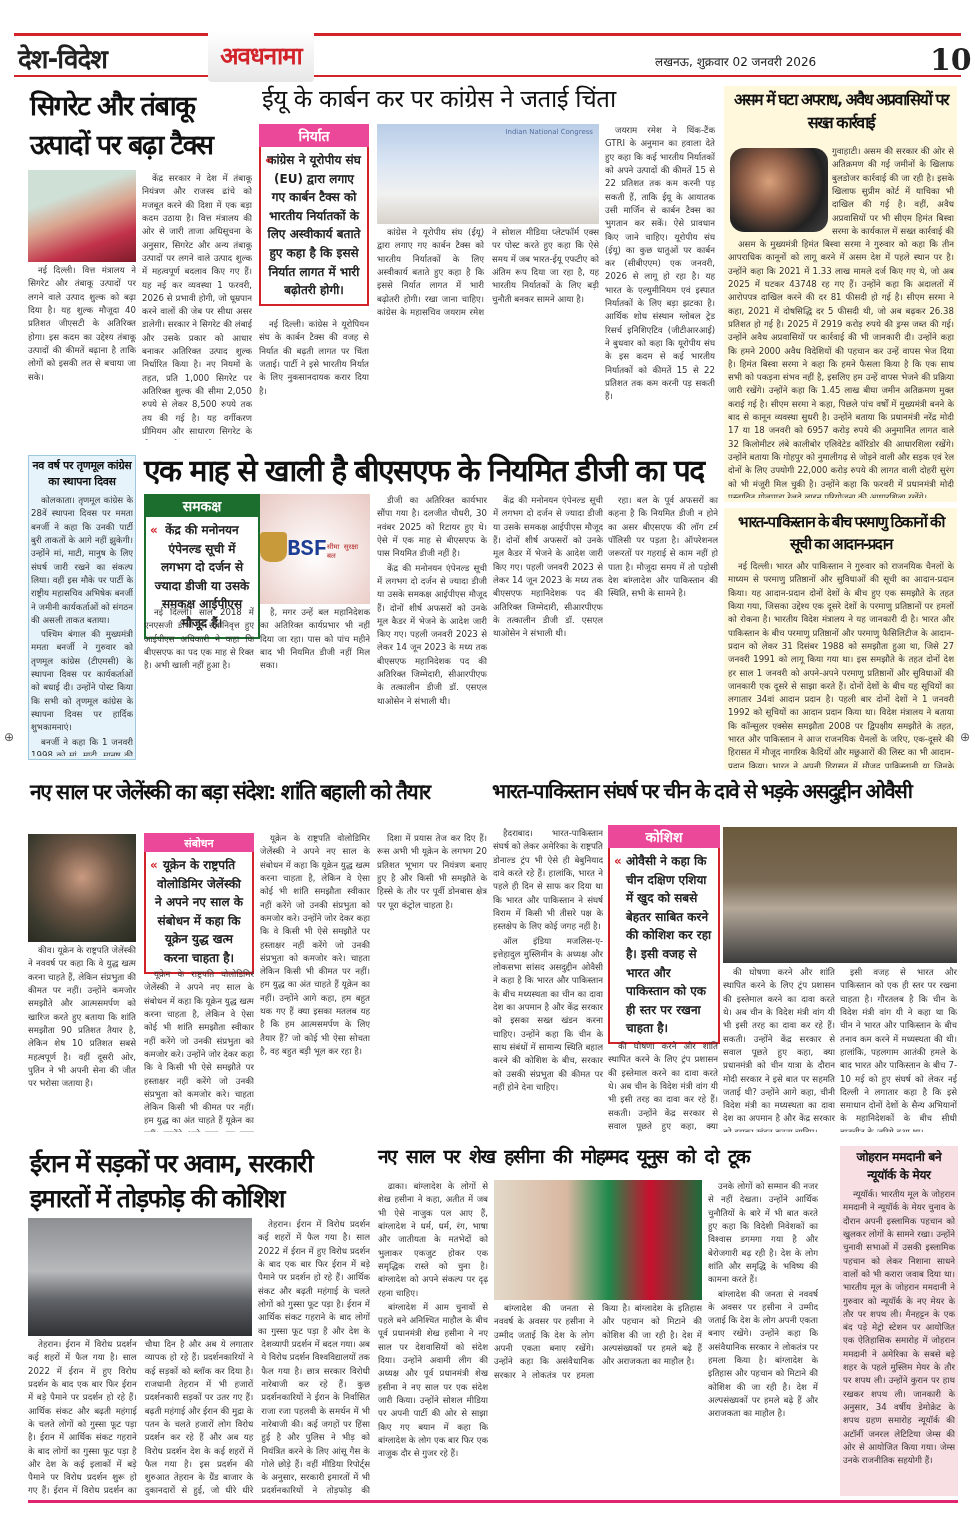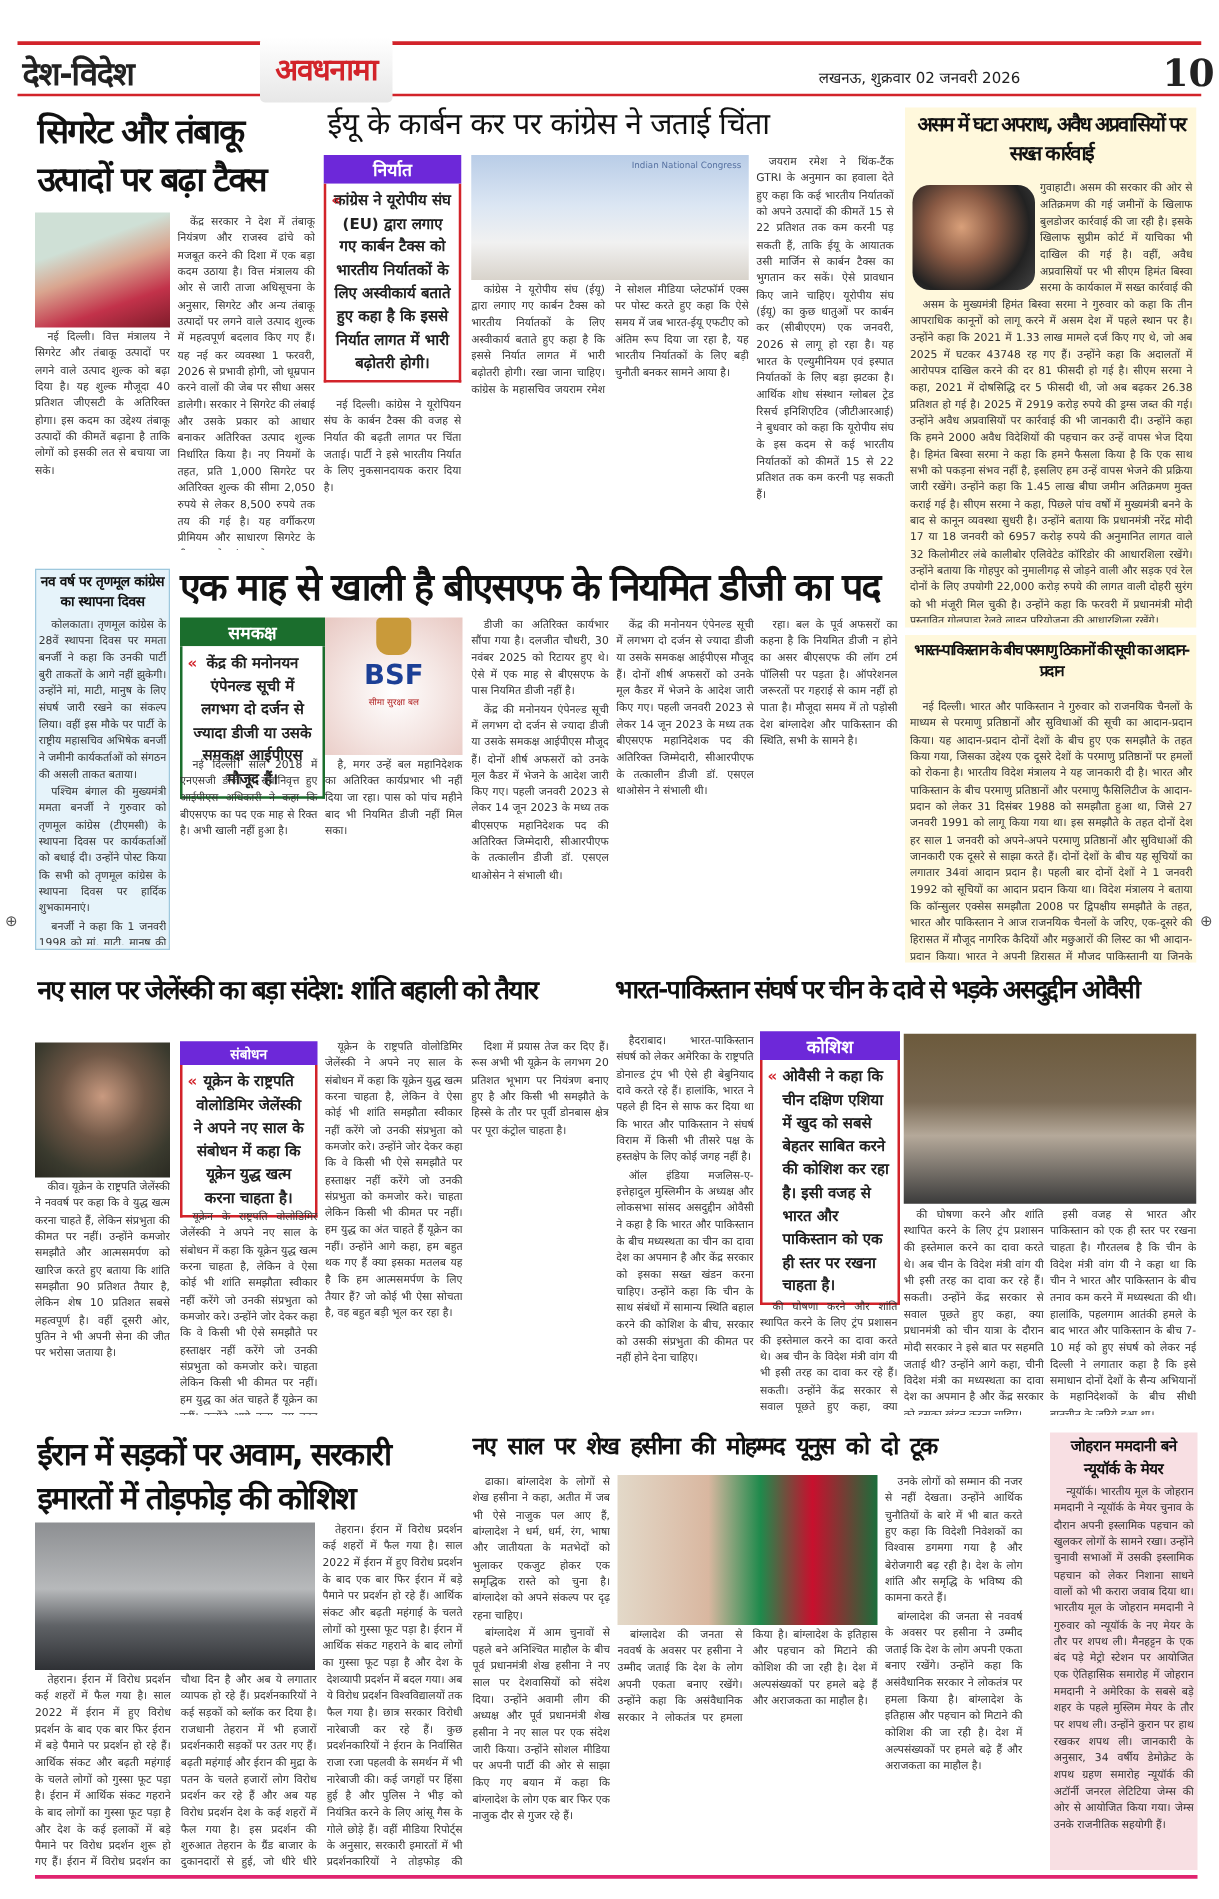--- a/index.html
+++ b/index.html
@@ -12,21 +12,21 @@
   .dateline { font-size: 12px; }
   .pageno { font-family: "DejaVu Serif", serif; font-weight:bold; font-size:30px; }
   .hl { font-family: "DejaVu Sans", sans-serif; font-weight:bold; color:#111; letter-spacing:-1.5px; line-height:1.15; }
   .body { font-size: 8.6px; line-height: 1.55; text-align: justify; color:#333; overflow: hidden; }
   .body p { text-indent: 10px; margin-bottom: 1px; }
   .cols2 { column-count: 2; column-gap: 8px; }
   .cols3 { column-count: 3; column-gap: 8px; }
   .quote { border:2px solid #d2232a; border-top:none; background:#fff; text-align:center; font-weight:bold; font-size:12px; line-height:1.55; padding:4px 6px; position:relative; }
   .quote.green { border-color:#1b6e2d; }
   .quote .qm { position:absolute; left:4px; top:4px; color:#d2232a; font-size:12px; }
-  .qlabel { background:#6d28d9; color:#fff; text-align:center; font-weight:bold; font-size:14px; padding:2px 0; }
+  .qlabel { background:#ec4899; color:#fff; text-align:center; font-weight:bold; font-size:14px; padding:2px 0; }
   .qlabel.green { background:#1b6e2d; }
   .img { background:#9aa; overflow:hidden; }
   .img-fm { background: linear-gradient(160deg,#cfe0d6 0%,#cfe0d6 30%,#d9a58f 50%,#c2324a 75%,#7e1c2a 100%); }
   .img-cong { background: linear-gradient(180deg,#b9cde7 0%,#dbe6f3 40%,#f1f1f1 70%,#d8d3cb 100%); }
   .img-assam { background: radial-gradient(circle at 40% 40%, #d9a07a 0%, #8a5a44 35%, #222 70%, #444 100%); border-radius:14px; }
   .img-bsf { background: radial-gradient(circle at 50% 55%, #ffffff 0%, #f4e5e2 50%, #e8c8c2 100%); }
   .img-zel { background: radial-gradient(circle at 50% 40%, #c99a80 0%, #6f5746 40%, #3a3a2e 75%, #2a2a22 100%); }
   .img-owaisi { background: linear-gradient(180deg,#6c5a3c 0%,#7a6a55 40%,#b5a99a 60%,#3b3b3b 100%); }
   .img-iran { background: linear-gradient(180deg,#8d8f92 0%,#b7b9bb 45%,#5f6266 70%,#2f3135 100%); }
   .img-hasina { background: linear-gradient(90deg,#e3d9c9 0%,#d9b7a0 35%,#1f8a4c 55%,#c8102e 75%,#1b6e3b 100%); }
@@ -96,21 +96,21 @@
 </div>
 
 <div class="abs hl" style="left:144px;top:454px;width:578px;font-size:30px;white-space:nowrap;">एक माह से खाली है बीएसएफ के नियमित डीजी का पद</div>
 <div class="abs" style="left:144px;top:494px;width:116px;">
   <div class="qlabel green">समकक्ष</div>
   <div class="quote green">
     <span class="qm">«</span>
     <span>केंद्र की मनोनयन एंपेनल्ड सूची में लगभग दो दर्जन से ज्यादा डीजी या उसके समकक्ष आईपीएस मौजूद हैं।</span>
   </div>
 </div>
-<div class="abs img img-bsf" style="left:260px;top:494px;width:110px;height:110px;display:flex;flex-direction:column;align-items:center;">
+<div class="abs img img-bsf" style="left:260px;top:494px;width:110px;height:110px;display:flex;flex-direction:row;align-items:center;justify-content:center;font-family:Liberation Mono, monospace;">
   <span style="width:28px;height:30px;background:#c99a3a;border-radius:4px 4px 10px 10px;margin-bottom:4px;"></span>
   <span style="font-weight:bold;color:#1c3f95;font-size:22px;">BSF</span>
   <span style="font-size:7px;color:#b02020;margin-top:4px;">सीमा सुरक्षा बल</span>
 </div>
 <div class="abs body" style="left:144px;top:606px;width:110px;height:158px;">
   <p>नई दिल्ली। साल 2018 में एनएसजी डीजी से सेवानिवृत्त हुए आईपीएस अधिकारी ने कहा कि बीएसएफ का पद एक माह से रिक्त है। अभी खाली नहीं हुआ है।</p>
 </div>
 <div class="abs body" style="left:260px;top:606px;width:110px;height:158px;">
   <p>है, मगर उन्हें बल महानिदेशक का अतिरिक्त कार्यप्रभार भी नहीं दिया जा रहा। पास को पांच महीने बाद भी नियमित डीजी नहीं मिल सका।</p>
 </div>
@@ -119,21 +119,21 @@
   <p>केंद्र की मनोनयन एंपेनल्ड सूची में लगभग दो दर्जन से ज्यादा डीजी या उसके समकक्ष आईपीएस मौजूद हैं। दोनों शीर्ष अफसरों को उनके मूल कैडर में भेजने के आदेश जारी किए गए। पहली जनवरी 2023 से लेकर 14 जून 2023 के मध्य तक बीएसएफ महानिदेशक पद की अतिरिक्त जिम्मेदारी, सीआरपीएफ के तत्कालीन डीजी डॉ. एसएल थाओसेन ने संभाली थी।</p>
 </div>
 <div class="abs body" style="left:493px;top:494px;width:110px;height:270px;">
   <p>केंद्र की मनोनयन एंपेनल्ड सूची में लगभग दो दर्जन से ज्यादा डीजी या उसके समकक्ष आईपीएस मौजूद हैं। दोनों शीर्ष अफसरों को उनके मूल कैडर में भेजने के आदेश जारी किए गए। पहली जनवरी 2023 से लेकर 14 जून 2023 के मध्य तक बीएसएफ महानिदेशक पद की अतिरिक्त जिम्मेदारी, सीआरपीएफ के तत्कालीन डीजी डॉ. एसएल थाओसेन ने संभाली थी।</p>
 </div>
 <div class="abs body" style="left:608px;top:494px;width:110px;height:270px;">
   <p>रहा। बल के पूर्व अफसरों का कहना है कि नियमित डीजी न होने का असर बीएसएफ की लॉग टर्म पॉलिसी पर पड़ता है। ऑपरेशनल जरूरतों पर गहराई से काम नहीं हो पाता है। मौजूदा समय में तो पड़ोसी देश बांग्लादेश और पाकिस्तान की स्थिति, सभी के सामने है।</p>
 </div>
 
 <div class="abs yellow" style="left:724px;top:508px;width:233px;height:262px;"></div>
-<div class="abs hl" style="left:728px;top:512px;width:226px;text-align:center;font-size:12px;line-height:1.45;">भारत-पाकिस्तान के बीच परमाणु ठिकानों की सूची का आदान-प्रदान</div>
+<div class="abs hl" style="left:728px;top:512px;width:226px;text-align:center;font-size:15px;line-height:1.45;">भारत-पाकिस्तान के बीच परमाणु ठिकानों की सूची का आदान-प्रदान</div>
 <div class="abs body" style="left:728px;top:560px;width:226px;height:208px;">
   <p>नई दिल्ली। भारत और पाकिस्तान ने गुरुवार को राजनयिक चैनलों के माध्यम से परमाणु प्रतिष्ठानों और सुविधाओं की सूची का आदान-प्रदान किया। यह आदान-प्रदान दोनों देशों के बीच हुए एक समझौते के तहत किया गया, जिसका उद्देश्य एक दूसरे देशों के परमाणु प्रतिष्ठानों पर हमलों को रोकना है। भारतीय विदेश मंत्रालय ने यह जानकारी दी है। भारत और पाकिस्तान के बीच परमाणु प्रतिष्ठानों और परमाणु फैसिलिटीज के आदान-प्रदान को लेकर 31 दिसंबर 1988 को समझौता हुआ था, जिसे 27 जनवरी 1991 को लागू किया गया था। इस समझौते के तहत दोनों देश हर साल 1 जनवरी को अपने-अपने परमाणु प्रतिष्ठानों और सुविधाओं की जानकारी एक दूसरे से साझा करते हैं। दोनों देशों के बीच यह सूचियों का लगातार 34वां आदान प्रदान है। पहली बार दोनों देशों ने 1 जनवरी 1992 को सूचियों का आदान प्रदान किया था। विदेश मंत्रालय ने बताया कि कॉन्सुलर एक्सेस समझौता 2008 पर द्विपक्षीय समझौते के तहत, भारत और पाकिस्तान ने आज राजनयिक चैनलों के जरिए, एक-दूसरे की हिरासत में मौजूद नागरिक कैदियों और मछुआरों की लिस्ट का भी आदान-प्रदान किया। भारत ने अपनी हिरासत में मौजूद पाकिस्तानी या जिनके पाकिस्तानी होने का शक है, उन 391 नागरिक कैदियों और 33 मछुआरों की लिस्ट साझा की है। इसी तरह, पाकिस्तान ने अपनी हिरासत में मौजूद 58 भारतीय या भारतीय होने के शक वाले नागरिक कैदियों और 199 मछुआरों की सूची साझा की है।</p>
 </div>
 
 <span class="crosshair" style="left:4px;top:730px;">⊕</span>
 <span class="crosshair" style="left:960px;top:730px;">⊕</span>
 
 <div class="abs hl" style="left:30px;top:780px;width:460px;font-size:21px;white-space:nowrap;">नए साल पर जेलेंस्की का बड़ा संदेश: शांति बहाली को तैयार</div>
 <div class="abs img img-zel" style="left:28px;top:834px;width:108px;height:108px;"></div>
 <div class="abs" style="left:144px;top:833px;width:110px;">

